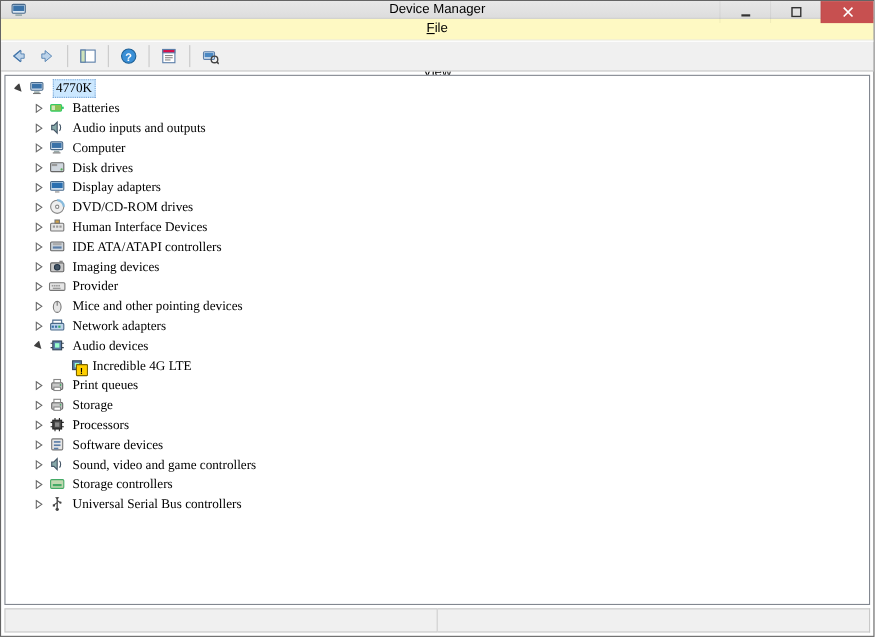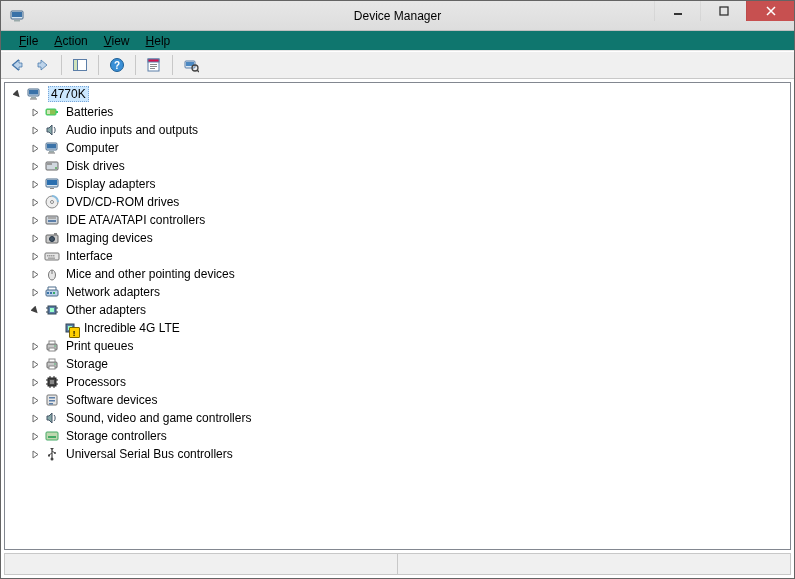--- a/index.html
+++ b/index.html
@@ -5,23 +5,23 @@
   * { box-sizing: border-box; font-family: "Segoe UI", Tahoma, sans-serif; }
   html, body { margin: 0; padding: 0; background: #808080; }
   .window {
     width: 795px; height: 579px;
     background: #fff;
     border: 1px solid #646464;
     display: flex; flex-direction: column;
     box-shadow: 0 0 6px rgba(0,0,0,0.3);
   }
   .titlebar {
-    height: 30px;
+    height: 16px;
     background: linear-gradient(#e7e7e7, #dddddd);
-    display: flex; align-items: center;
+    display: flex; align-items: flex-start;
     position: relative;
     border-bottom: 1px solid #c0c0c0;
   }
   .titlebar .app-icon {
     width: 16px; height: 16px; margin-left: 8px;
     display: inline-flex; align-items: center; justify-content: center;
   }
   .titlebar .title-text {
     position: absolute; left: 0; right: 0; text-align: center;
     font-size: 12px; color: #000; pointer-events: none;
@@ -29,24 +29,25 @@
   .win-controls { margin-left: auto; display: flex; height: 20px; align-self: flex-start; }
   .win-btn {
     width: 46px; height: 20px;
     display: flex; align-items: center; justify-content: center;
     font-size: 11px; color: #333; cursor: default;
     border-left: 1px solid rgba(0,0,0,0.05);
   }
   .win-btn.close { background: #c75050; color: #fff; width: 48px; }
   .win-btn svg { display:block; }
   .menubar {
-    height: 20px; background: #0f766e;
-    display: flex; align-items: center; padding: 0 12px;
+    height: 20px; background: #fef9c3;
+    display: flex; align-items: center; padding: 0 0;
     font-size: 12px; gap: 4px;
     border-bottom: 1px solid #e5e5e5;
+    flex-direction: column;
   }
   .menubar .menu-item { padding: 1px 6px; cursor: default; }
   .toolbar {
     height: 28px; background: #f0f0f0;
     border-top: 1px solid #fff;
     border-bottom: 1px solid #c8c8c8;
     display: flex; align-items: center; padding: 0 4px; gap: 2px;
   }
   .tool-btn {
     width: 24px; height: 22px;
@@ -84,21 +85,21 @@
   .disclosure {
     width: 12px; height: 12px; display: inline-flex;
     align-items: center; justify-content: center; margin-right: 3px;
     color: #6b6b6b;
   }
   .disclosure.none { visibility: hidden; }
   .node-icon {
     width: 16px; height: 16px; margin-right: 4px;
     display: inline-flex; align-items: center; justify-content: center;
   }
-  .node-label { padding: 0 2px; }
+  .node-label { padding: 0 2px; font-family: Liberation Serif, serif; }
   .indent { display: inline-block; }
   .warn-overlay {
     position: relative;
   }
   .warn-overlay::after {
     content: ""; position: absolute; right: -2px; bottom: -2px;
     width: 9px; height: 9px; background: #ffcf00;
     border: 1px solid #7a6300; border-radius: 1px;
   }
   .warn-overlay::before {
@@ -310,20 +311,38 @@
         </div>
         <div class="tree-row">
           <span class="indent" style="width:18px"></span>
           <span class="disclosure">
             <svg width="9" height="9" viewBox="0 0 9 9">
               <path d="M2 1 L7 4.5 L2 8 Z" fill="none" stroke="#6b6b6b"></path>
             </svg>
           </span>
           <span class="node-icon">
             <svg width="16" height="16" viewBox="0 0 16 16">
+              <rect x="2" y="5" width="12" height="7" rx="1" fill="#e6e6e6" stroke="#777"></rect>
+              <rect x="4" y="7" width="2" height="2" fill="#999"></rect>
+              <rect x="7" y="7" width="2" height="2" fill="#999"></rect>
+              <rect x="10" y="7" width="2" height="2" fill="#999"></rect>
+              <rect x="6" y="2" width="4" height="3" fill="#cfa24a" stroke="#777"></rect>
+            </svg>
+          </span>
+          <span class="node-label">Human Interface Devices</span>
+        </div>
+        <div class="tree-row">
+          <span class="indent" style="width:18px"></span>
+          <span class="disclosure">
+            <svg width="9" height="9" viewBox="0 0 9 9">
+              <path d="M2 1 L7 4.5 L2 8 Z" fill="none" stroke="#6b6b6b"></path>
+            </svg>
+          </span>
+          <span class="node-icon">
+            <svg width="16" height="16" viewBox="0 0 16 16">
               <rect x="2" y="4" width="12" height="8" rx="1" fill="#d0d7de" stroke="#666"></rect>
               <rect x="4" y="8" width="8" height="2" fill="#5b7ea8"></rect>
               <rect x="4" y="5" width="8" height="2" fill="#aaa"></rect>
             </svg>
           </span>
           <span class="node-label">IDE ATA/ATAPI controllers</span>
         </div>
         <div class="tree-row">
           <span class="indent" style="width:18px"></span>
           <span class="disclosure">
@@ -350,21 +369,21 @@
           <span class="node-icon">
             <svg width="16" height="16" viewBox="0 0 16 16">
               <rect x="1" y="5" width="14" height="7" rx="1" fill="#e6e6e6" stroke="#777"></rect>
               <rect x="3" y="7" width="1.5" height="1.5" fill="#999"></rect>
               <rect x="5" y="7" width="1.5" height="1.5" fill="#999"></rect>
               <rect x="7" y="7" width="1.5" height="1.5" fill="#999"></rect>
               <rect x="9" y="7" width="1.5" height="1.5" fill="#999"></rect>
               <rect x="4" y="9.5" width="7" height="1.3" fill="#999"></rect>
             </svg>
           </span>
-          <span class="node-label">Interface</span>
+          <span class="node-label">Provider</span>
         </div>
         <div class="tree-row">
           <span class="indent" style="width:18px"></span>
           <span class="disclosure">
             <svg width="9" height="9" viewBox="0 0 9 9">
               <path d="M2 1 L7 4.5 L2 8 Z" fill="none" stroke="#6b6b6b"></path>
             </svg>
           </span>
           <span class="node-icon">
             <svg width="16" height="16" viewBox="0 0 16 16">
@@ -402,21 +421,21 @@
           <span class="node-icon">
             <svg width="16" height="16" viewBox="0 0 16 16">
               <rect x="4" y="4" width="8" height="8" fill="#5b7ea8" stroke="#345"></rect>
               <rect x="6" y="6" width="4" height="4" fill="#9fc"></rect>
               <line x1="4" y1="6" x2="2" y2="6" stroke="#345"></line>
               <line x1="4" y1="10" x2="2" y2="10" stroke="#345"></line>
               <line x1="12" y1="6" x2="14" y2="6" stroke="#345"></line>
               <line x1="12" y1="10" x2="14" y2="10" stroke="#345"></line>
             </svg>
           </span>
-          <span class="node-label">Other adapters</span>
+          <span class="node-label">Audio devices</span>
         </div>
         <div class="tree-row">
           <span class="indent" style="width:36px"></span>
           <span class="disclosure none"></span>
           <span class="node-icon warn-overlay">
             <svg width="16" height="16" viewBox="0 0 16 16">
               <rect x="4" y="4" width="8" height="8" fill="#5b7ea8" stroke="#345"></rect>
               <rect x="6" y="6" width="4" height="4" fill="#9fc"></rect>
             </svg>
           </span>

